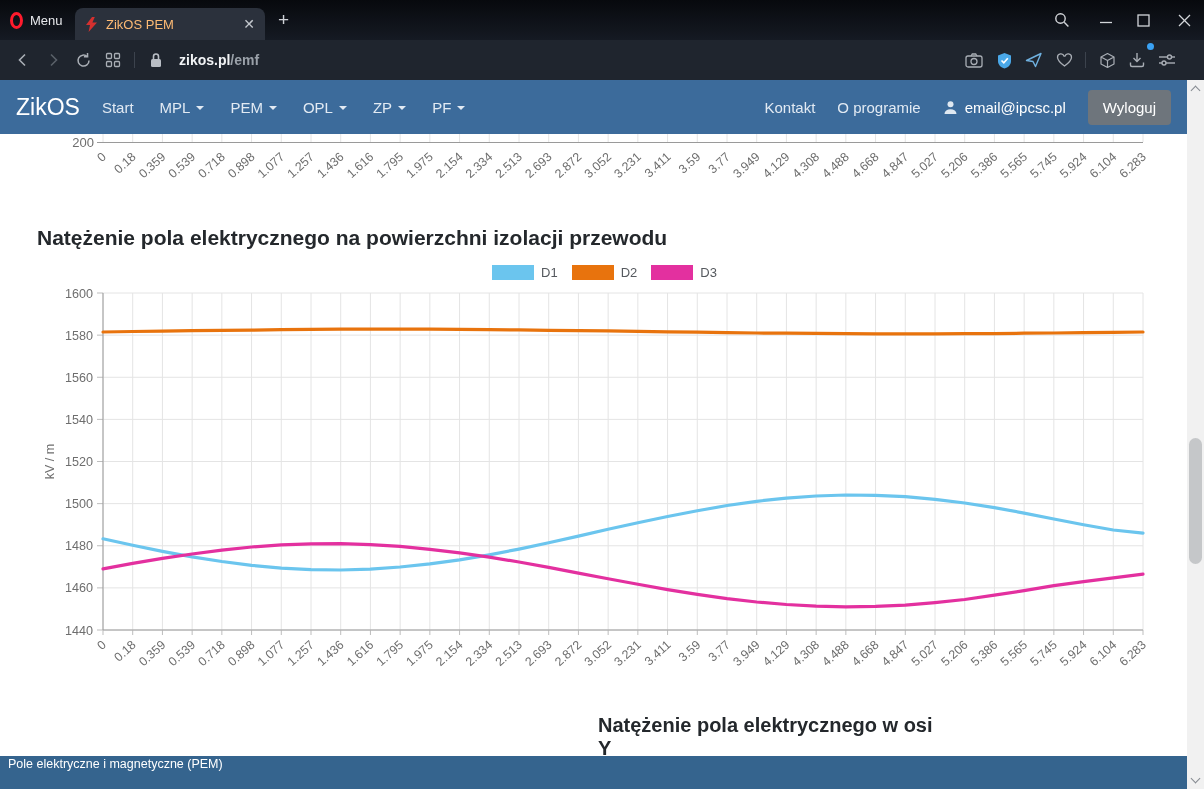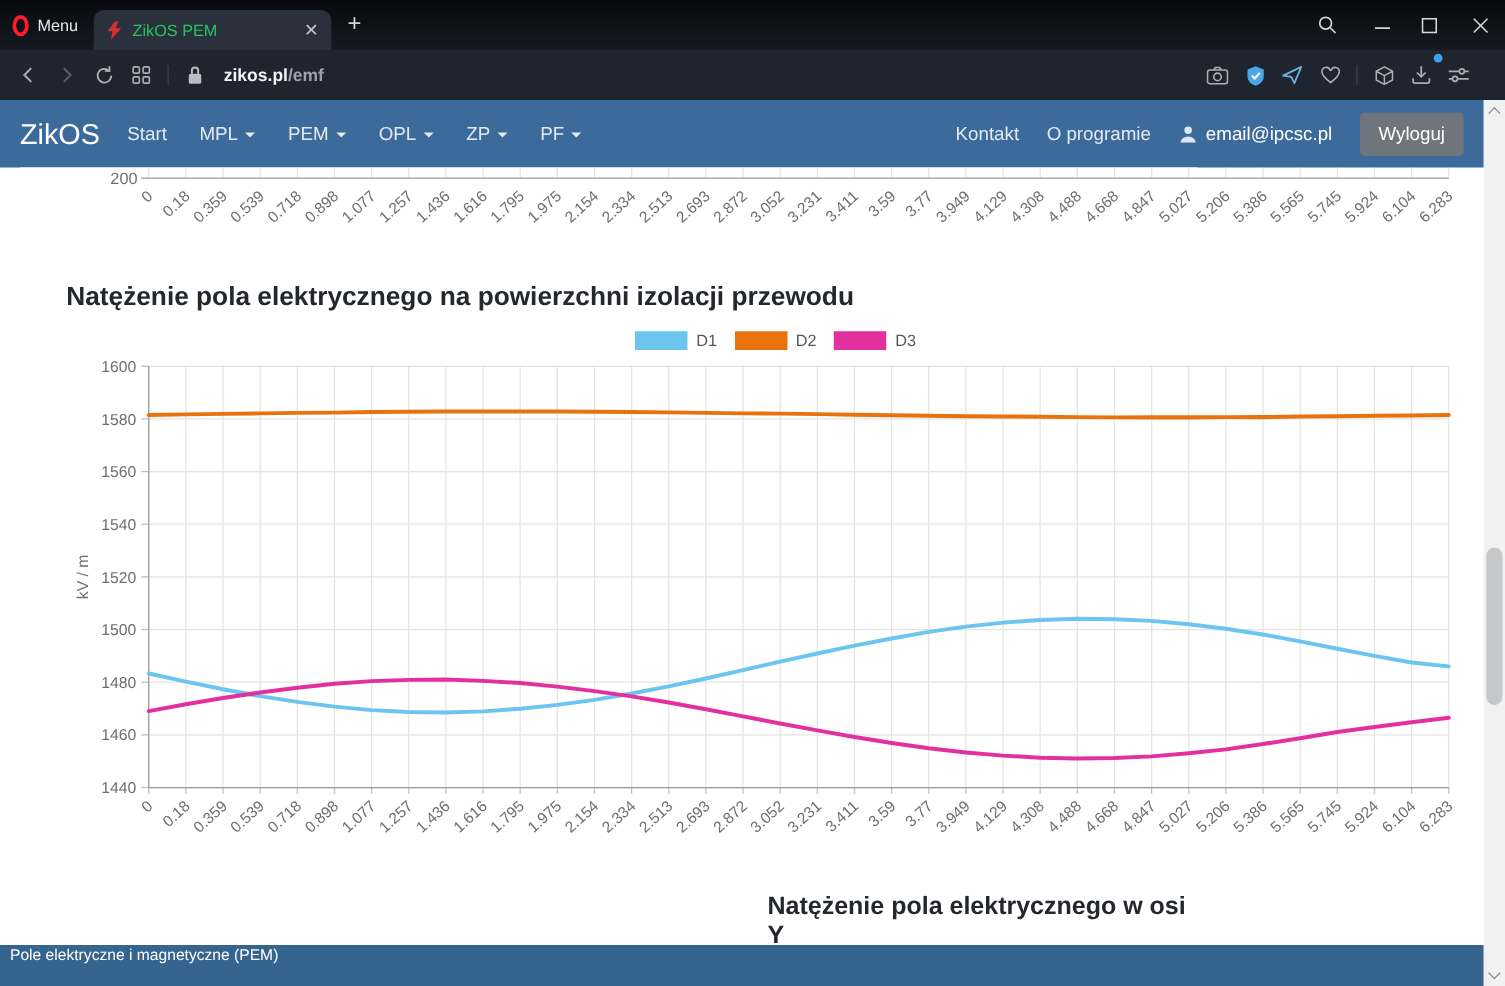--- a/index.html
+++ b/index.html
@@ -7,21 +7,21 @@
   .window { position:relative; width:1204px; height:789px; overflow:hidden; background:#fff; }
 
   
   .titlebar { position:absolute; left:0; top:0; width:1204px; height:40px;
     background:linear-gradient(#07090d,#151a23); }
   .opera-menu { position:absolute; left:10px; top:9px; height:22px; display:flex; align-items:center; gap:7px; cursor:pointer; }
   .opera-ring { width:13px; height:17px; border:3.5px solid #ff1b2d; border-radius:50%; }
   .menu-label { color:#e7e9ec; font-size:13px; }
   .tab { position:absolute; left:75px; top:8px; width:190px; height:32px; background:#2b313c;
     border-radius:8px 8px 0 0; display:flex; align-items:center; padding:0 10px; gap:8px; }
-  .tab-title { color:#22c55e; font-size:13px; flex:1; white-space:nowrap; overflow:hidden; }
+  .tab-title { color:#fdba74; font-size:13px; flex:1; white-space:nowrap; overflow:hidden; }
   .tab-close { color:#c4c8ce; font-size:14px; cursor:pointer; }
   .new-tab { position:absolute; left:278px; top:12px; color:#cfd2d7; font-size:19px; line-height:16px; cursor:pointer; }
   .winbtn { position:absolute; top:10px; width:20px; height:20px; display:flex; align-items:center; justify-content:center; color:#d3d6da; cursor:pointer; }
 
   
   .addressbar { position:absolute; left:0; top:40px; width:1204px; height:40px; background:#1f252e;
     display:flex; align-items:center;font-weight:bold; }
   .abtn { display:flex; align-items:center; justify-content:center; width:30px; height:30px; color:#a9aeb5; cursor:pointer; flex:0 0 auto; }
   .abtn.dim { color:#596069; }
   .vsep { width:1px; height:16px; background:#3c434d; margin:0 6px; flex:0 0 auto; }
@@ -37,21 +37,21 @@
   .brand { color:#fff; font-size:23px; margin-right:22px; cursor:pointer; }
   .nav-links { display:flex; align-items:center; gap:26px; }
   .nav-link { color:#e2eaf3; font-size:15px; display:flex; align-items:center; gap:6px; cursor:pointer; }
   .caret { width:0; height:0; border-left:4px solid transparent; border-right:4px solid transparent; border-top:4px solid #e2eaf3; margin-top:2px; }
   .nav-right { margin-left:auto; display:flex; align-items:center; gap:22px; }
   .user-box { display:flex; align-items:center; gap:7px; color:#ffffff; font-size:15px; }
   .logout-btn { background:#6e757c; color:#fff; font-size:15px; border:none; border-radius:4px;
     padding:9px 15px; cursor:pointer; }
 
   
-  .content { position:absolute; left:16px; top:134px; width:942px; height:622px; background:#fff; }
+  .content { position:absolute; left:0; top:134px; width:942px; height:622px; background:#fff; }
   #charts-svg { position:absolute; left:0; top:0; }
   .chart-title { position:absolute; left:37px; top:92px; font-size:21px; font-weight:bold; color:#24282c; }
   .legend { position:absolute; left:492px; top:131px; display:flex; align-items:center; gap:14px; }
   .legend-item { display:flex; align-items:center; gap:7px; cursor:pointer; }
   .legend-swatch { width:42px; height:15px; }
   .legend-label { font-size:13px; color:#55595e; }
   .sub-heading { position:absolute; font-size:20px; font-weight:bold; color:#24282c; top:580px; }
   .sub-heading.left { left:37px; }
   .sub-heading.right { left:598px; }
 

